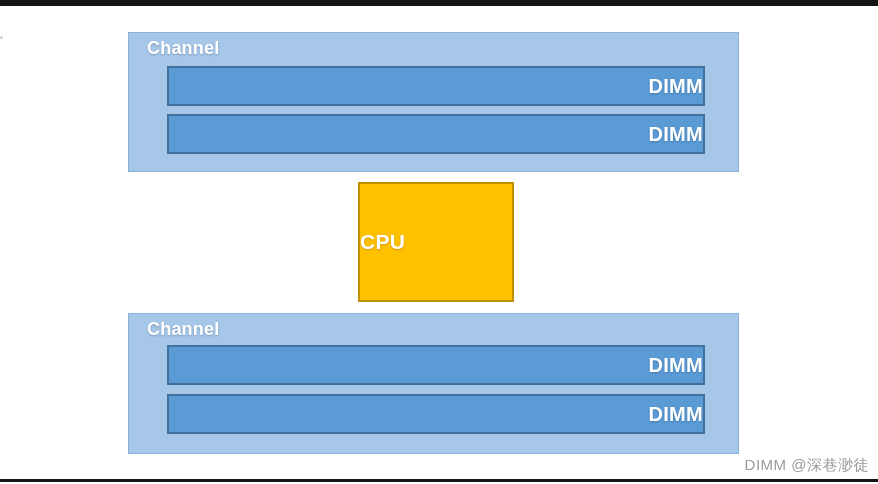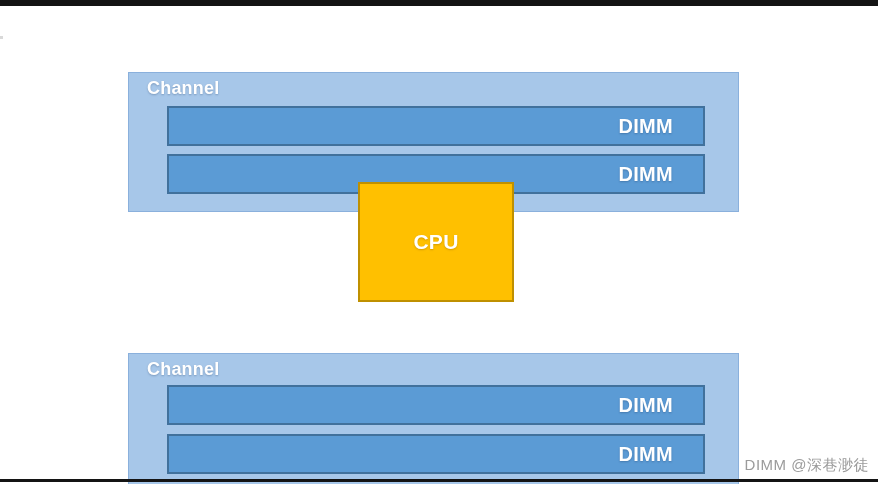--- a/index.html
+++ b/index.html
@@ -22,54 +22,52 @@
   .stray-mark {
     position: absolute; left: 0; top: 36px;
     width: 3px; height: 3px;
     background: #c9c9c9; opacity: 0.7;
   }
   .channel-box {
     position: absolute;
     left: 128px; width: 611px; height: 140px;
     background: var(--channel_fill, #a7c7e9);
     border: 1px solid var(--channel_border, #8ab0dc);
-    margin-top: 40px;
   }
   #channel-top { top: 32px; }
   #channel-bottom { top: 313px; height: 141px; }
   .channel-label {
     position: absolute; left: 18px; top: 5px;
     font-size: 18px; font-weight: bold;
     color: var(--label_text, #ffffff);
     text-shadow: 0 1px 2px rgba(40,70,110,0.35);
     letter-spacing: 0.2px;
   }
   .dimm-bar {
     position: absolute; left: 38px; width: 538px; height: 40px;
     background: var(--dimm_fill, #5b9bd5);
     border: 2px solid var(--dimm_border, #41719c);
     display: flex; align-items: center; justify-content: flex-end;
-    padding-right: 30px;
   }
   .dimm-row-1 { top: 33px; }
   .dimm-row-2 { top: 81px; }
   #channel-bottom .dimm-row-1 { top: 31px; }
   #channel-bottom .dimm-row-2 { top: 80px; }
   .dimm-label {
     font-size: 20px; font-weight: bold;
     color: var(--label_text, #ffffff);
     text-shadow: 0 1px 2px rgba(30,60,100,0.35);
     letter-spacing: 0.3px;
   }
   #cpu-box {
     position: absolute;
     left: 358px; top: 182px; width: 156px; height: 120px;
     background: var(--cpu_fill, #ffc000);
     border: 2px solid var(--cpu_border, #bf9000);
-    display: flex; align-items: center; justify-content: center;
+    display: flex; align-items: center; justify-content: flex-start;
   }
   #cpu-label {
     font-size: 21px; font-weight: bold;
     color: var(--label_text, #ffffff);
     text-shadow: 0 1px 2px rgba(130,90,0,0.35);
     letter-spacing: 0.3px;
   }
   #watermark {
     position: absolute; right: 9px; top: 456px;
     font-size: 15px;

